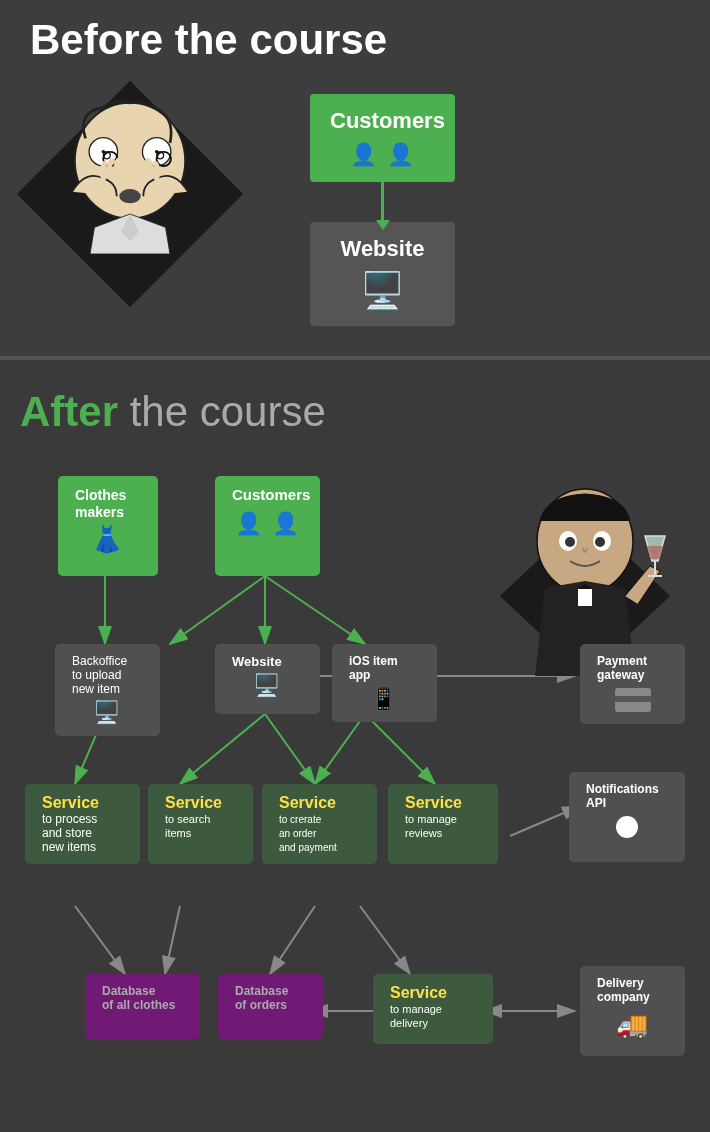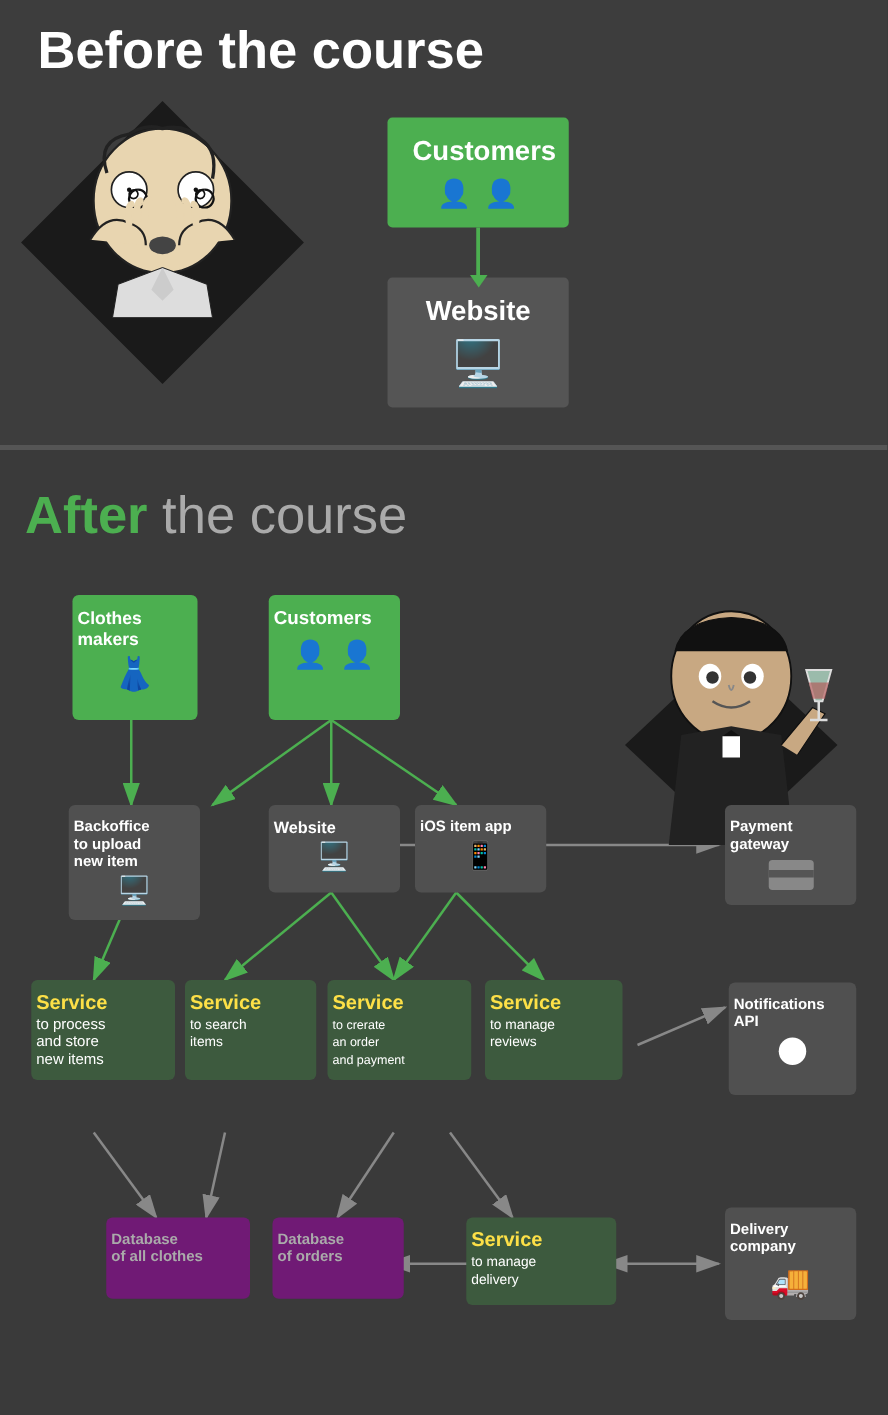--- a/index.html
+++ b/index.html
@@ -147,21 +147,21 @@
       position: relative;
       width: 670px;
       height: 700px;
       margin: 0 auto;
     }
 
     
     .ab-box {
       position: absolute;
       border-radius: 5px;
-      padding: 10px 4px;
+      padding: 10px 17px;
       color: #fff;
       font-size: 12px;
     }
     .ab-green { background: #4caf50; font-weight: bold; font-size: 15px; }
     .ab-dark { background: #505050; }
     .ab-darker { background: #701a75; }
     .ab-service { background: #3d5a3e; }
     .ab-notif { background: #505050; }
 
     .service-label {
@@ -367,21 +367,21 @@
 
         <path d="M155 60 L175 60 L168 85 L162 85 Z" fill="rgba(180,220,200,0.8)" stroke="#ddd" stroke-width="1.5"></path>
         <line x1="165" y1="85" x2="165" y2="100" stroke="#ddd" stroke-width="2"></line>
         <line x1="158" y1="100" x2="172" y2="100" stroke="#ddd" stroke-width="2"></line>
 
         <path d="M157 70 L173 70 L170 83 L160 83 Z" fill="rgba(180,80,80,0.6)"></path>
       </svg>
     </div>
 
     <div class="ab-box ab-dark" style="left:35px; top:178px; width:105px; min-height:70px;">
-      <span style="font-size:12px; font-weight:bold;">Backoffice<br>to upload<br>new item</span>
+      <span style="font-size:12px; font-weight:normal;">Backoffice<br>to upload<br>new item</span>
       <span class="icon-sm">🖥️</span>
     </div>
 
     <div class="ab-box ab-dark" style="left:195px; top:178px; width:105px; min-height:70px;">
       <span style="font-size:13px; font-weight:bold;">Website</span>
       <span class="icon-sm">🖥️</span>
     </div>
 
     <div class="ab-box ab-dark" style="left:312px; top:178px; width:105px; min-height:70px;">
       <span style="font-size:12px; font-weight:bold;">iOS item app</span>
@@ -406,21 +406,21 @@
     <div class="ab-box ab-service" style="left:242px; top:318px; width:115px; min-height:80px;">
       <span class="service-label">Service</span>
       <span style="font-size:10px;">to crerate<br>an order<br>and payment</span>
     </div>
 
     <div class="ab-box ab-service" style="left:368px; top:318px; width:110px; min-height:80px;">
       <span class="service-label">Service</span>
       <span style="font-size:11px;">to manage<br>reviews</span>
     </div>
 
-    <div class="ab-box ab-notif" style="right:5px; top:320px; width:102px; min-height:90px;">
+    <div class="ab-box ab-notif" style="right:5px; top:306px; width:116px; min-height:90px;">
       <span style="font-size:12px; font-weight:bold;">Notifications<br>API</span>
       <div class="notif-dot"></div>
     </div>
 
     <div class="ab-box ab-darker" style="left:65px; top:508px; width:115px; min-height:65px;">
       <span style="font-size:12px; font-weight:bold; color:#aaa;">Database<br>of all clothes</span>
     </div>
 
     <div class="ab-box ab-darker" style="left:198px; top:508px; width:105px; min-height:65px;">
       <span style="font-size:12px; font-weight:bold; color:#aaa;">Database<br>of orders</span>

